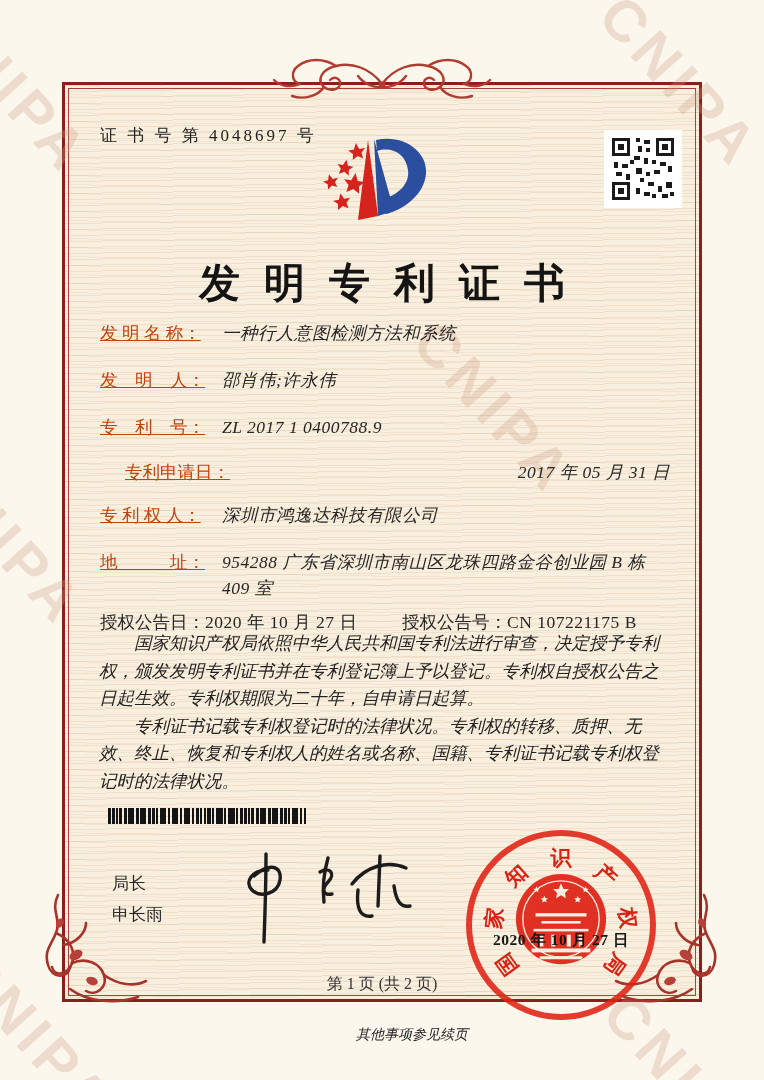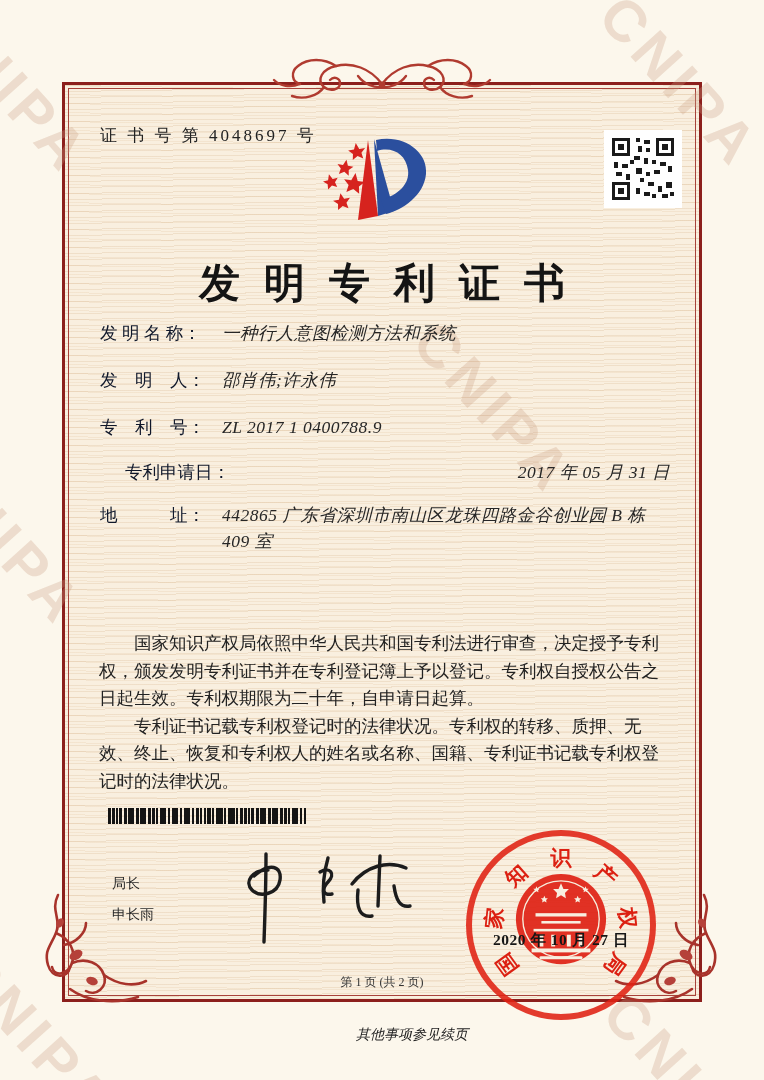--- a/index.html
+++ b/index.html
@@ -44,67 +44,67 @@
   .qr{position:absolute;left:604px;top:130px;width:78px;height:78px;background:#fff;z-index:2;}
   .logo{position:absolute;left:318px;top:126px;z-index:2;}
   .title{
     position:absolute;left:0;top:224px;width:764px;z-index:2;
     text-align:center;font-size:41px;font-weight:600;color:#141414;
     letter-spacing:24px;text-indent:24px;margin-top:32px;
   }
   
   .fields{position:absolute;left:100px;top:320px;width:570px;z-index:2;font-size:17.5px;line-height:26px;}
   .frow{margin-bottom:21px;}
-  .frow .lbl{display:inline-block;width:122px;vertical-align:top;color:#0f172a;}
+  .frow .lbl{display:inline-block;width:122px;vertical-align:top;color:#c2410c;text-decoration:underline;}
   .frow .val{display:inline-block;width:440px;vertical-align:top;letter-spacing:0.5px;font-style:italic;}
   .frow.r3{margin-bottom:19px;}
   .frow.r4{margin-bottom:17px;text-align:right;}
   .frow.r6{margin-bottom:8px;}
   .pair{display:inline-block;vertical-align:top;}
   .pair.first{width:302px;}
   .pair .lbl2{display:inline-block;}
   .pair .val2{letter-spacing:0.5px;}
   
   .paras{position:absolute;left:99px;top:630px;width:568px;z-index:2;
-    font-size:17.5px;line-height:27.5px;color:#222;}
+    font-size:17.5px;line-height:27.5px;font-style:italic;color:#222;}
   .paras p{margin:0;text-indent:2em;}
   
   .barcode{
     position:absolute;left:108px;top:808px;width:198px;height:16px;z-index:2;
     background-image:
       repeating-linear-gradient(90deg,#141414 0 2px,transparent 2px 4px),
       repeating-linear-gradient(90deg,#141414 0 1px,transparent 1px 6px),
       repeating-linear-gradient(90deg,#141414 0 3px,transparent 3px 11px);
   }
   
   .signoff{
     position:absolute;left:112px;top:868px;z-index:2;
     font-family:"Liberation Sans","DejaVu Sans",sans-serif;
-    font-size:14px;line-height:31px;color:#2a2a2a;
+    font-size:17px;line-height:31px;color:#2a2a2a;
   }
   .signature{position:absolute;left:224px;top:846px;z-index:2;}
   
   .seal{position:absolute;left:466px;top:830px;width:190px;height:190px;z-index:4;}
   .seal-ring{
     position:absolute;left:0;top:0;width:190px;height:190px;box-sizing:border-box;
     border:6px solid rgba(223,33,18,0.88);border-radius:50%;
   }
   .seal-char{
     position:absolute;left:50%;top:50%;
     font-size:21px;font-weight:bold;color:#dc2012;z-index:1;
   }
   .seal-emblem{position:absolute;left:46px;top:38px;z-index:0;}
   .seal-date{
     position:absolute;left:-10px;top:100px;width:210px;text-align:center;z-index:2;
     font-size:15.5px;color:#161616;letter-spacing:0.5px;font-weight:600;
   }
   
   .page-info{
     position:absolute;left:62px;top:974px;width:640px;z-index:2;
-    text-align:center;font-size:12px;color:#333;
+    text-align:center;font-size:16px;color:#333;
   }
   .continuation{
     position:absolute;left:0;top:1026px;width:764px;z-index:2;
     text-align:center;font-size:14px;font-style:italic;color:#222;padding-left:30px;
   }
 </style>
 </head>
 <body>
 
 <span class="wm" style="left:-34px;top:-12px;">CNIPA</span>
@@ -230,22 +230,32 @@
   </div>
   <div class="frow">
     <span class="lbl">发　明　人：</span><span class="val">邵肖伟;许永伟</span>
   </div>
   <div class="frow r3">
     <span class="lbl">专　利　号：</span><span class="val">ZL 2017 1 0400788.9</span>
   </div>
   <div class="frow r4">
     <span class="lbl">专利申请日：</span><span class="val">2017 年 05 月 31 日</span>
   </div>
+  <div class="frow">
+    <span class="lbl">专 利 权 人：</span><span class="val">深圳市鸿逸达科技有限公司</span>
+  </div>
   <div class="frow r6">
-    <span class="lbl">地　　　址：</span><span class="val">442865 广东省深圳市南山区龙珠四路金谷创业园 B 栋 409 室</span>
+    <span class="lbl">地　　　址：</span><span class="val">954288 广东省深圳市南山区龙珠四路金谷创业园 B 栋 409 室</span>
+  </div>
+  <div class="frow">
+    <span class="pair first">
+      <span class="lbl2">授权公告日：</span><span class="val2">2020 年 10 月 27 日</span>
+    </span><span class="pair">
+      <span class="lbl2">授权公告号：</span><span class="val2">CN 107221175 B</span>
+    </span>
   </div>
 </div>
 
 <div class="paras">
   <p>国家知识产权局依照中华人民共和国专利法进行审查，决定授予专利权，颁发发明专利证书并在专利登记簿上予以登记。专利权自授权公告之日起生效。专利权期限为二十年，自申请日起算。</p>
   <p>专利证书记载专利权登记时的法律状况。专利权的转移、质押、无效、终止、恢复和专利权人的姓名或名称、国籍、专利证书记载专利权登记时的法律状况。</p>
 </div>
 
 <div class="barcode"></div>
 

